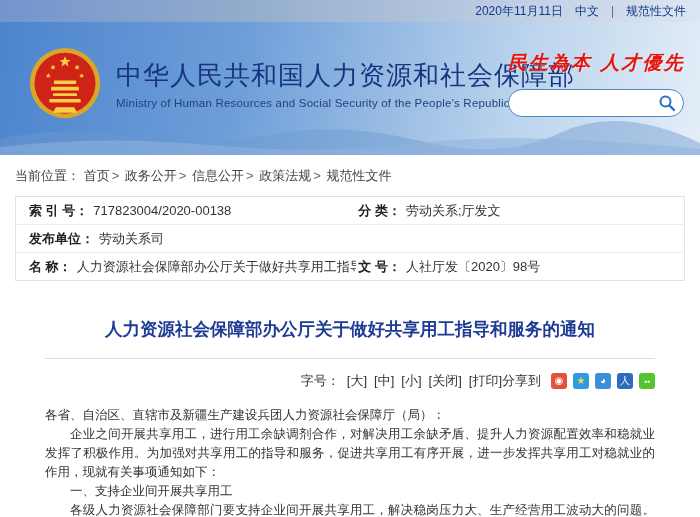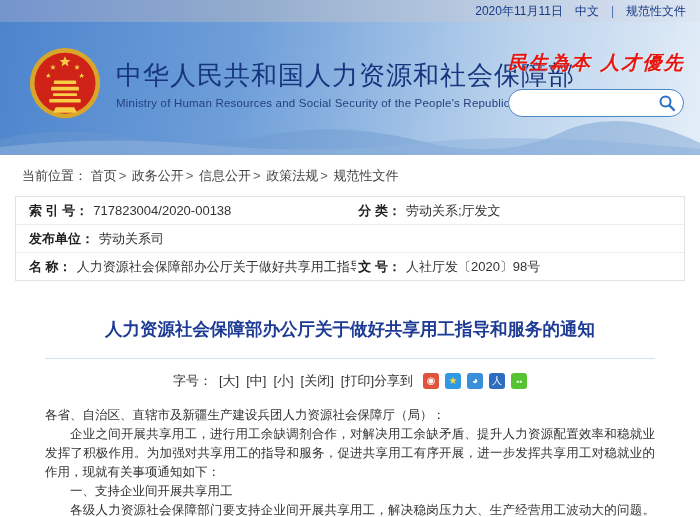--- a/index.html
+++ b/index.html
@@ -25,39 +25,39 @@
   .slogan{font-family:"DejaVu Serif","Liberation Serif",serif;font-style:italic;font-weight:bold;
           font-size:19px;color:#e8150d;letter-spacing:2px;white-space:nowrap;
           text-shadow:1px 1px 0 rgba(255,255,255,.4);}
   .searchbox{margin-top:13px;height:26px;background:#fff;border:1px solid #4f86c8;border-radius:14px;
              position:relative;display:flex;align-items:center;}
   .searchbox input{border:none;outline:none;background:transparent;flex:1;height:20px;
                    margin:0 30px 0 12px;font-size:12px;}
   .search-btn{position:absolute;right:7px;top:4px;width:18px;height:18px;cursor:pointer;}
 
   
-  .breadcrumb{padding:12px 22px 6px;font-size:13px;color:#444;}
+  .breadcrumb{padding:12px 15px 6px;font-size:13px;color:#444;}
   .breadcrumb a{color:#444;text-decoration:none;cursor:pointer;}
   .breadcrumb .bsep{margin:0 2px;color:#666;}
 
   
   .meta-table{margin:5px 15px 0;border:1px solid #e2e2e2;}
   .meta-row{display:flex;align-items:center;height:27px;border-bottom:1px solid #ededed;font-size:13px;}
   .meta-row:last-child{border-bottom:none;}
   .meta-cell{display:flex;align-items:center;white-space:nowrap;overflow:hidden;}
   .meta-cell.c1{width:49%;padding-left:13px;text-align:right;}
   .meta-cell.c2{flex:1;padding-left:2px;}
   .meta-label{font-weight:bold;color:#222;margin-right:5px;}
   .meta-value{color:#333;}
 
   
   .article{padding:0 45px;}
   .article-title{margin-top:36px;text-align:center;font-size:17.5px;font-weight:bold;color:#1d3a94;}
   .title-divider{border-bottom:1px solid #d2e2f2;margin-top:17px;}
-  .controls{display:flex;justify-content:center;align-items:center;margin-top:13px;
+  .controls{display:flex;justify-content:flex-end;align-items:center;margin-top:13px;
             font-size:13px;color:#333;}
   .fontsize{display:flex;align-items:center;gap:7px;}
   .fontsize a{color:#333;text-decoration:none;cursor:pointer;}
   .share{display:flex;align-items:center;gap:6px;}
   .share-label{margin-right:4px;color:#333;}
   .share-icon{width:16px;height:16px;border-radius:3px;display:flex;align-items:center;
               justify-content:center;cursor:pointer;color:#fff;font-size:10px;line-height:1;}
   .share-icon.qzone{color:#ffd93d;}
   .share-icon.wechat{font-size:5px;letter-spacing:0px;}
 

